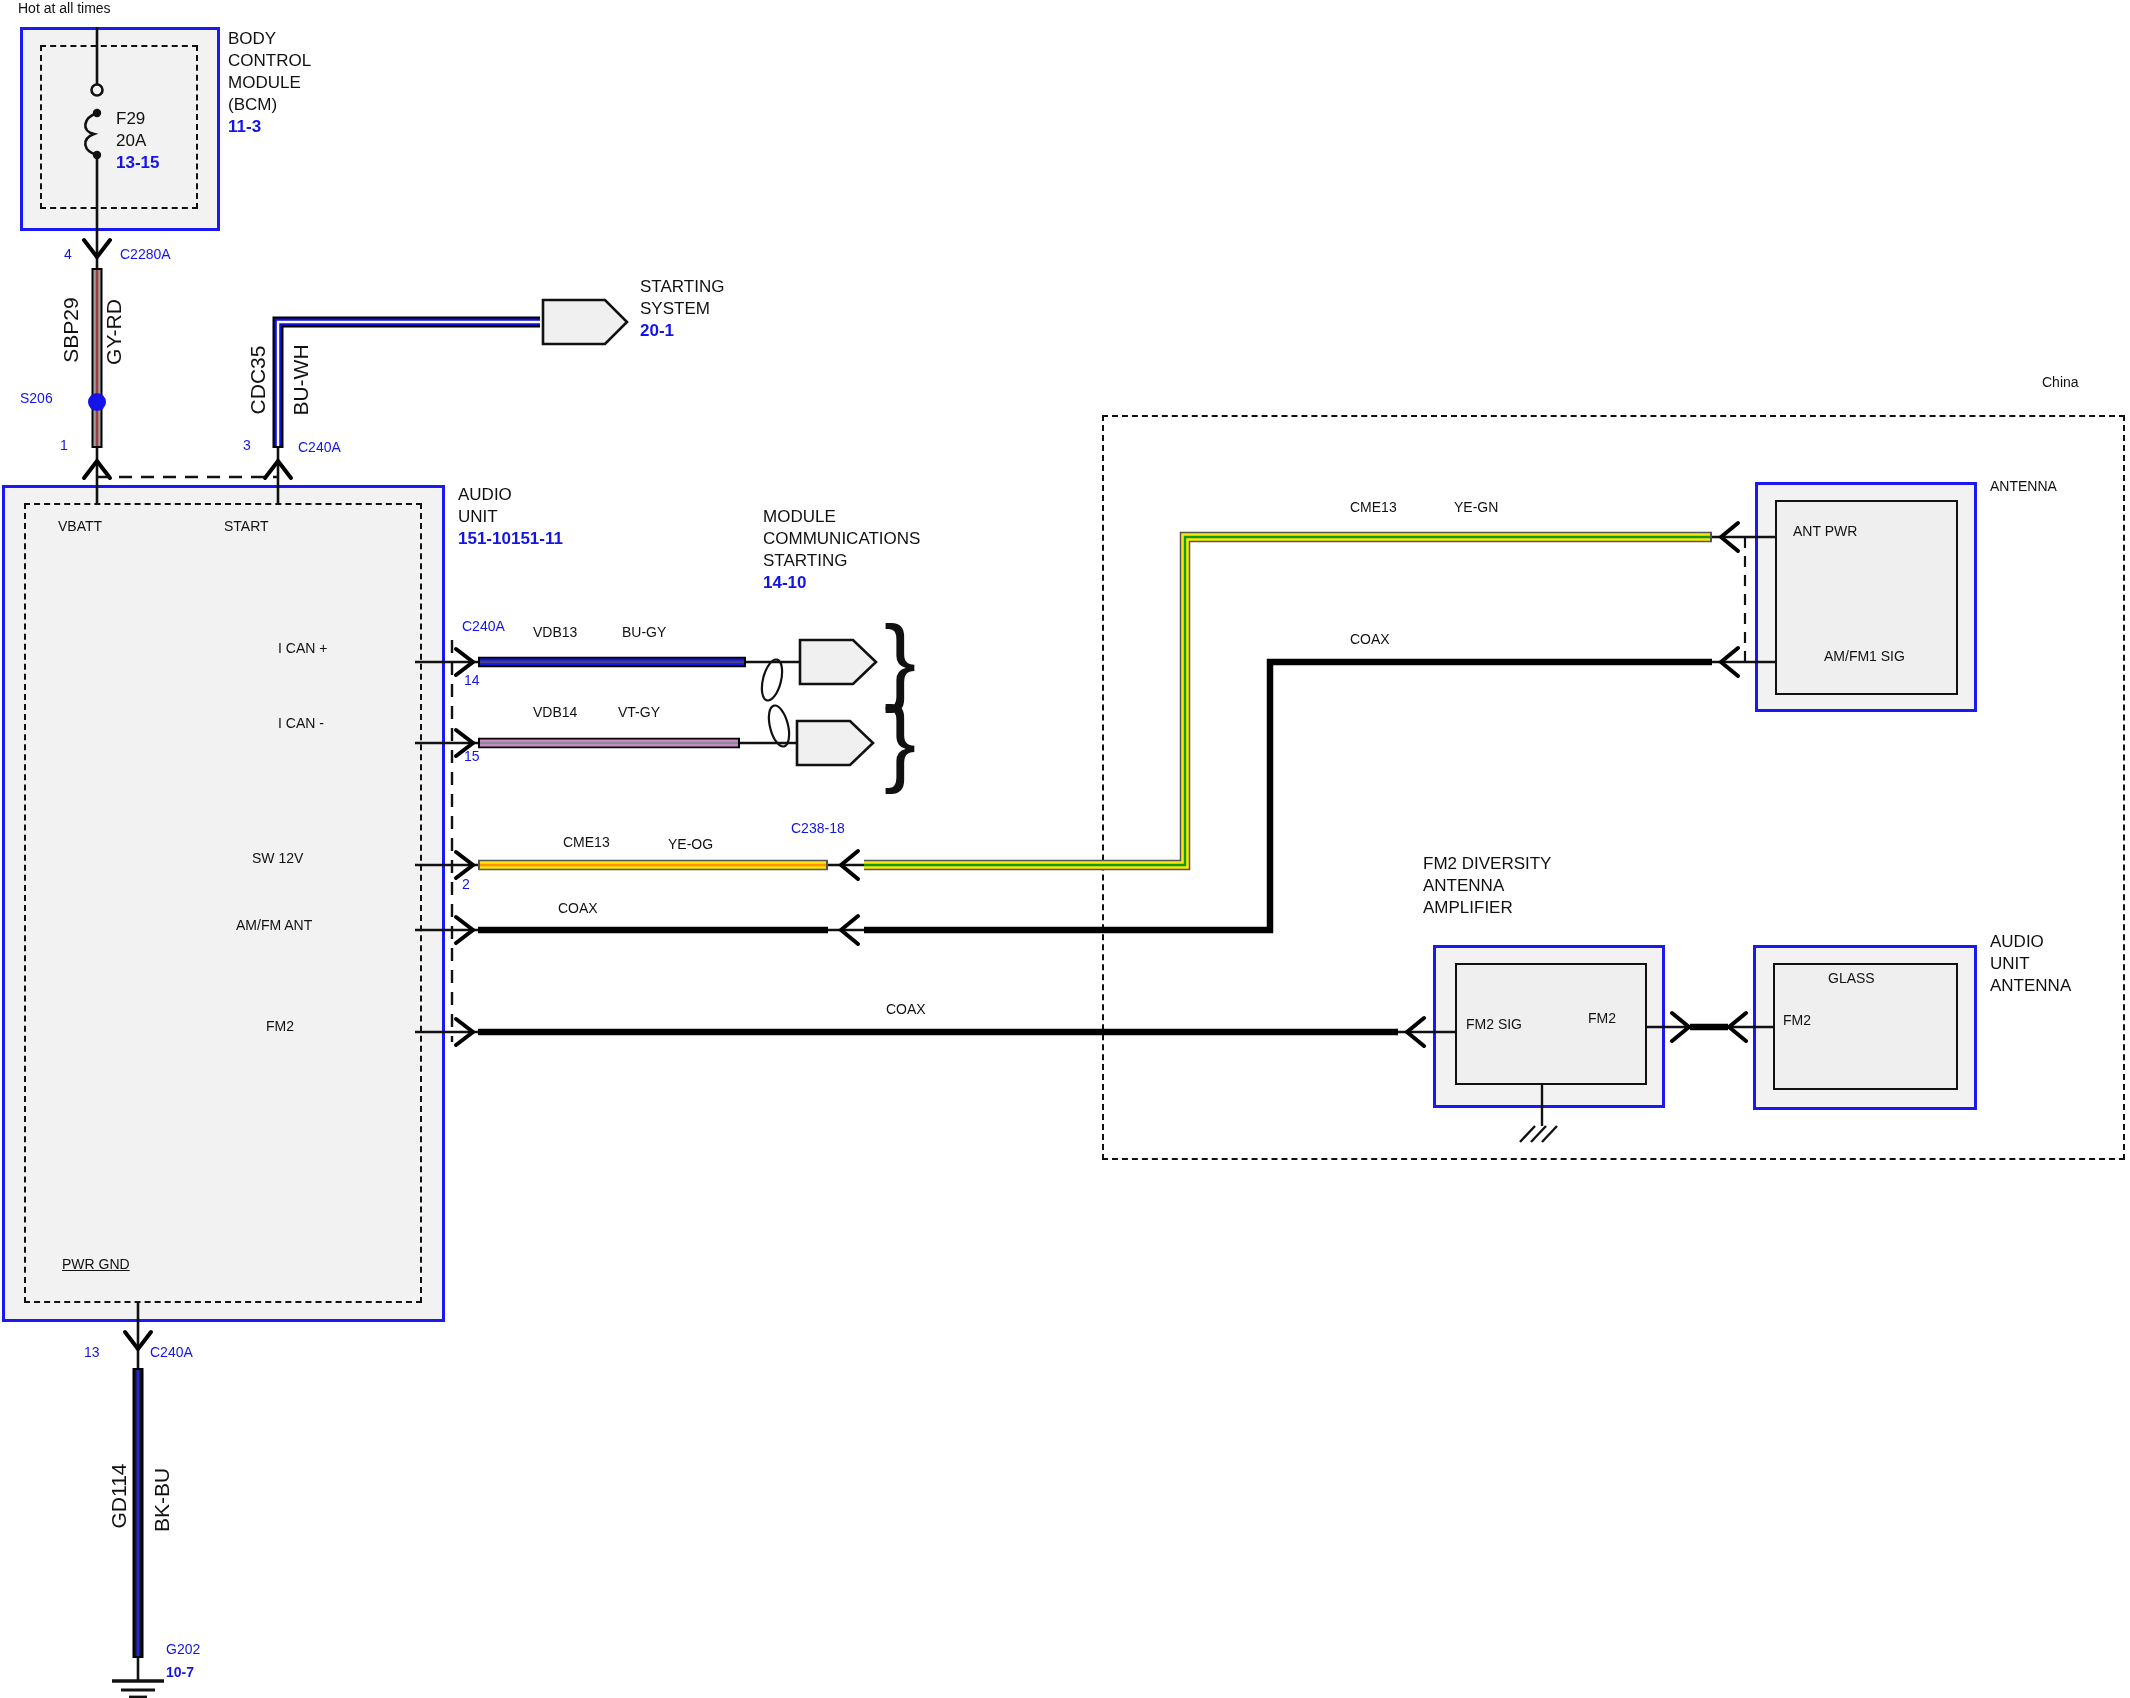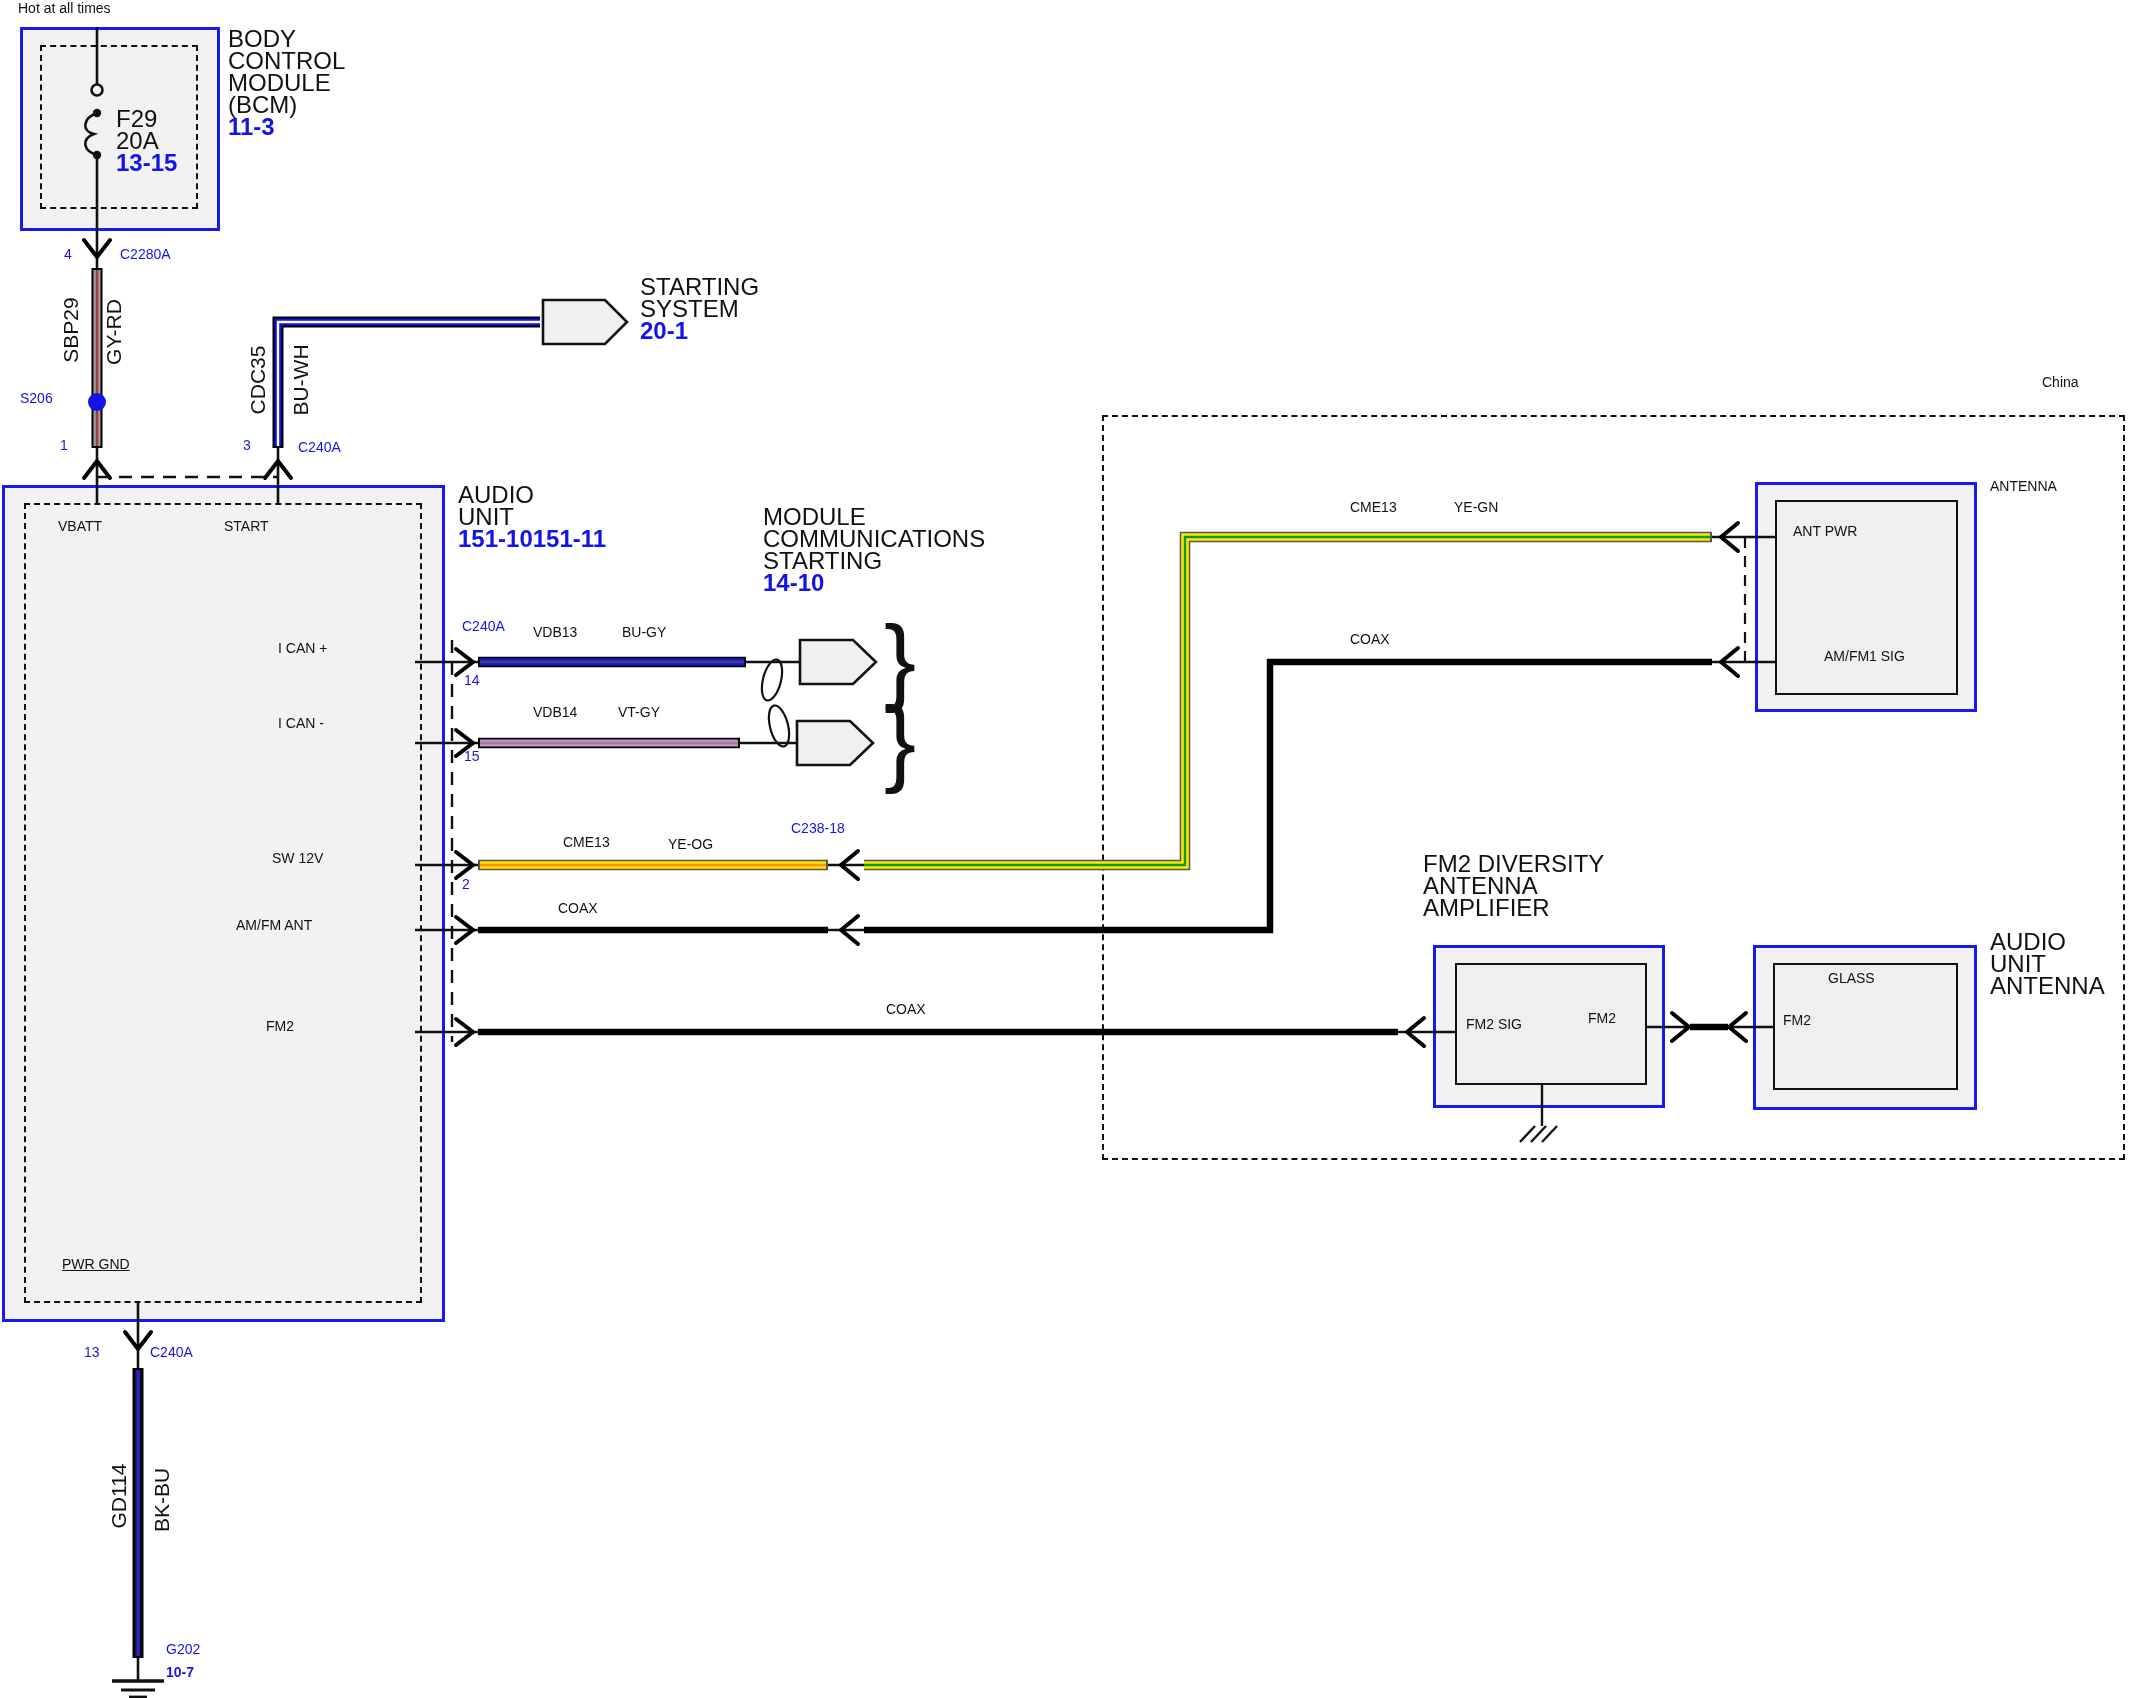--- a/index.html
+++ b/index.html
@@ -6,21 +6,21 @@
   #stage{position:relative;width:2130px;height:1698px;background:#fff;overflow:hidden;
          font-family:"Liberation Sans",sans-serif;color:#111;}
   #wires{position:absolute;left:0;top:0;z-index:5;}
   .box{position:absolute;box-sizing:border-box;}
   .box-blue{border:3px solid #1a1af0;background:#f2f2f2;z-index:1;}
   .box-dash{border:2.5px dashed #111;background:transparent;z-index:2;}
   .box-black{border:2.5px solid #111;background:#efefef;z-index:2;}
   .lbl{position:absolute;font-size:14px;white-space:nowrap;z-index:10;color:#111;}
   .ref{color:#1414e8;}
   .refb{color:#1414e8;font-weight:bold;}
-  .stack{position:absolute;z-index:10;font-size:24px;line-height:22px;white-space:nowrap;}
+  .stack{position:absolute;z-index:10;font-size:17px;line-height:22px;white-space:nowrap;}
   .vlabel{position:absolute;font-size:21px;white-space:nowrap;z-index:10;
           transform:translate(-50%,-50%) rotate(-90deg);}
   .brace{position:absolute;font-size:96px;font-weight:200;line-height:1;z-index:6;color:#111;}
 </style>
 </head>
 <body>
 
 <div id="stage">
 
   <div class="box box-blue" style="left:20px;top:27px;width:200px;height:204px;"></div>
@@ -218,21 +218,21 @@
   <div class="lbl ref" style="left:464px;top:672px;">14</div>
   <div class="lbl" style="left:533px;top:704px;">VDB14</div>
   <div class="lbl" style="left:618px;top:704px;">VT-GY</div>
   <div class="lbl ref" style="left:464px;top:748px;">15</div>
 
   <div class="brace" style="left:884px;top:612px;">}</div>
   <div class="brace" style="left:884px;top:693px;">}</div>
 
   <div class="lbl" style="left:278px;top:640px;">I CAN +</div>
   <div class="lbl" style="left:278px;top:715px;">I CAN -</div>
-  <div class="lbl" style="left:272px;top:850px;">SW 12V</div>
+  <div class="lbl" style="left:252px;top:850px;">SW 12V</div>
   <div class="lbl" style="left:236px;top:917px;">AM/FM ANT</div>
   <div class="lbl" style="left:266px;top:1018px;">FM2</div>
   <div class="lbl" style="left:62px;top:1256px;text-decoration:underline;">PWR GND</div>
 
   <div class="lbl" style="left:563px;top:834px;">CME13</div>
   <div class="lbl" style="left:668px;top:836px;">YE-OG</div>
   <div class="lbl ref" style="left:462px;top:876px;">2</div>
   <div class="lbl ref" style="left:791px;top:820px;">C238-18</div>
 
   <div class="lbl" style="left:558px;top:900px;">COAX</div>

